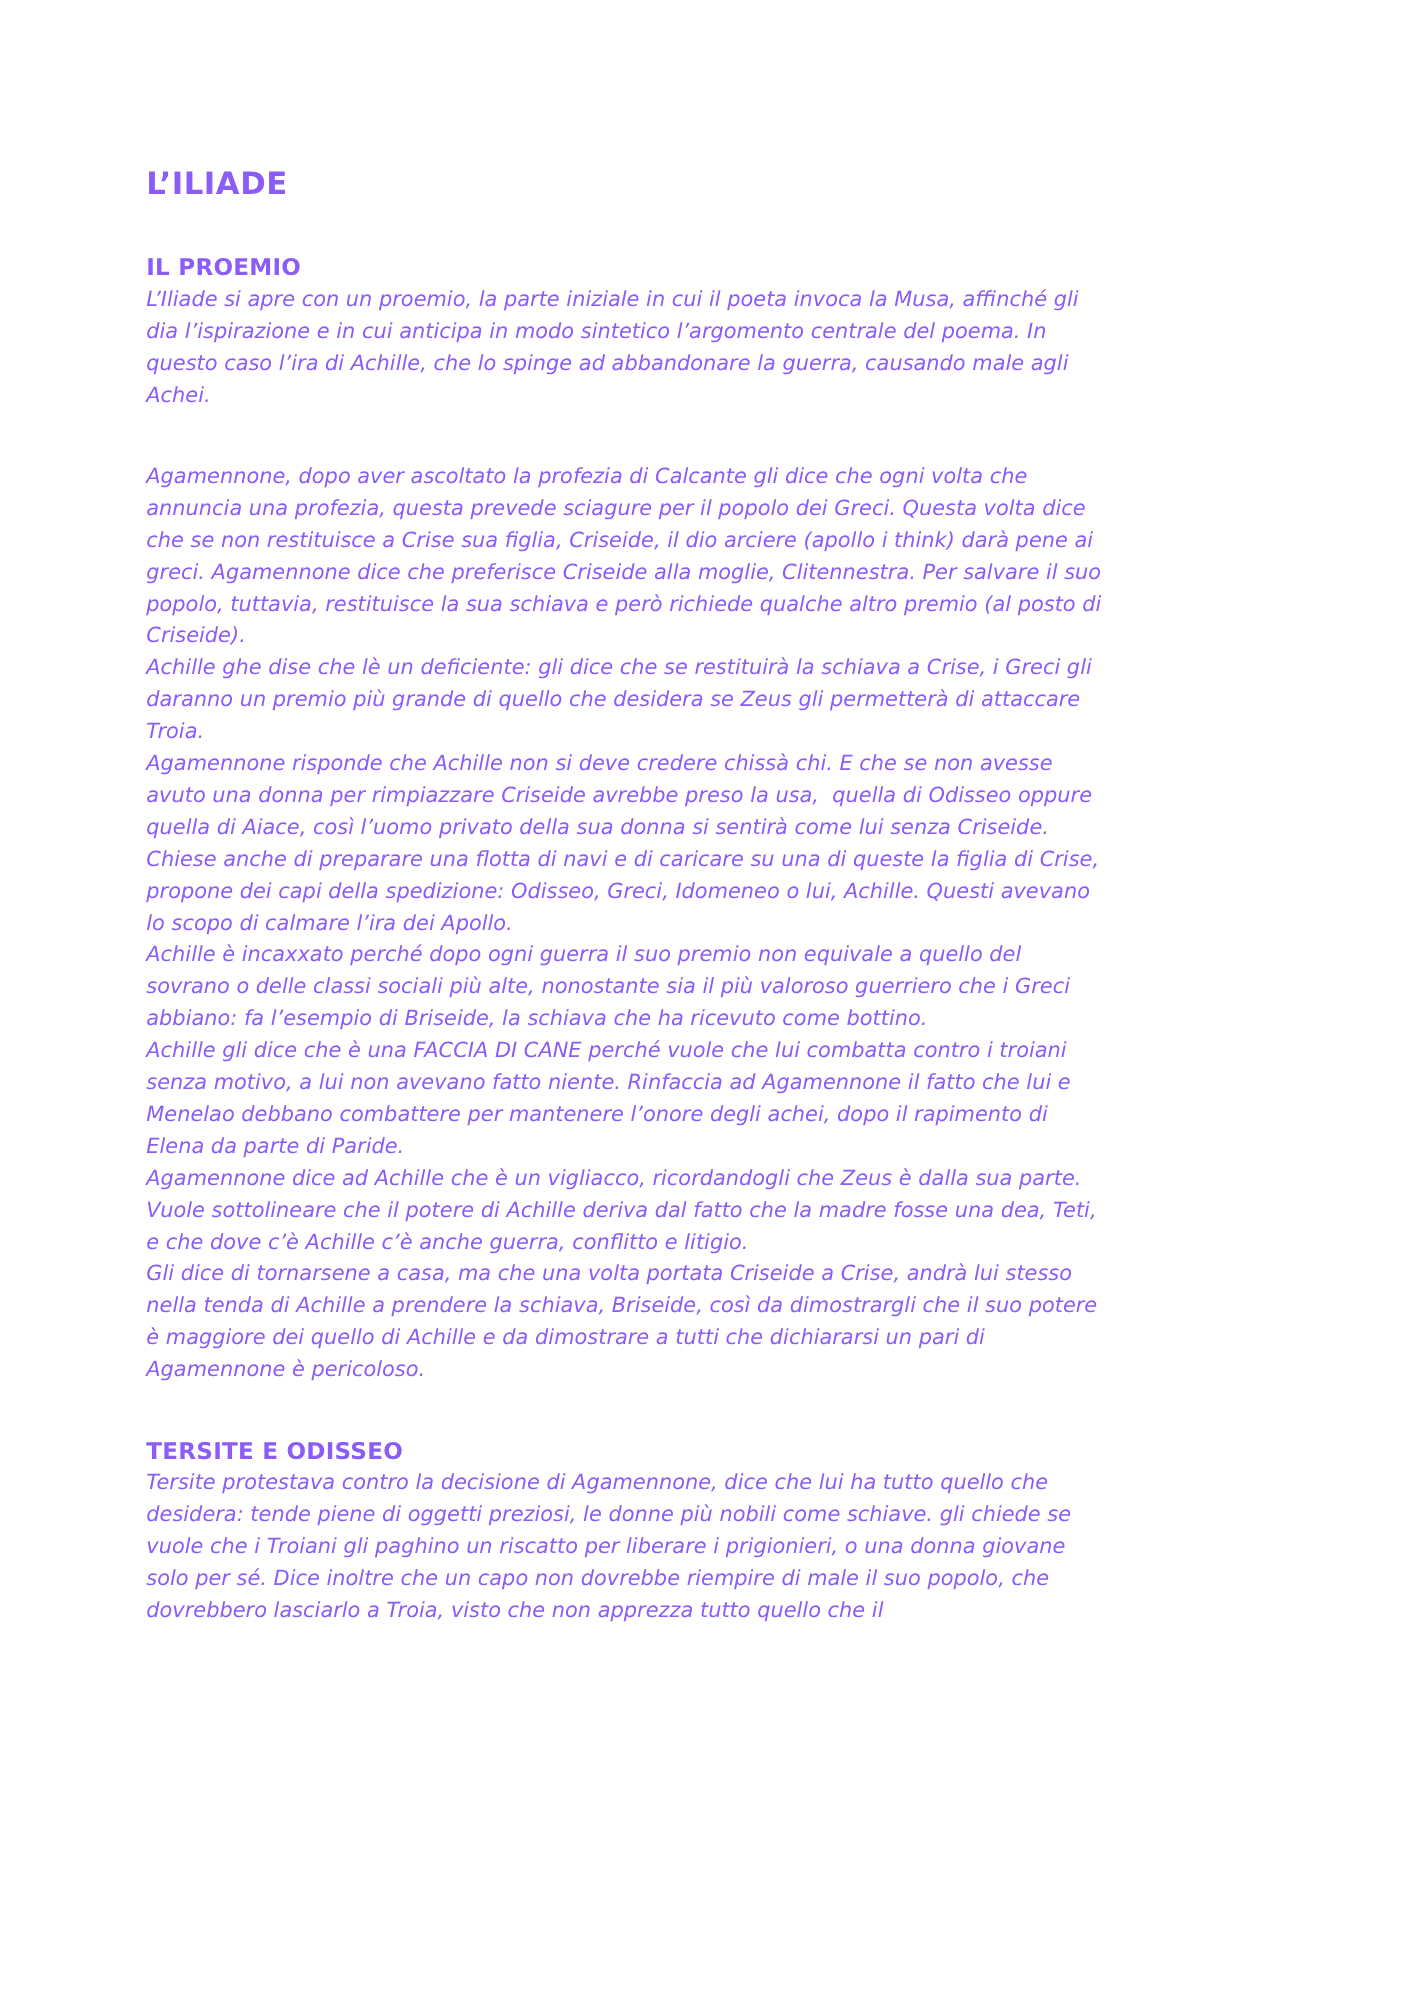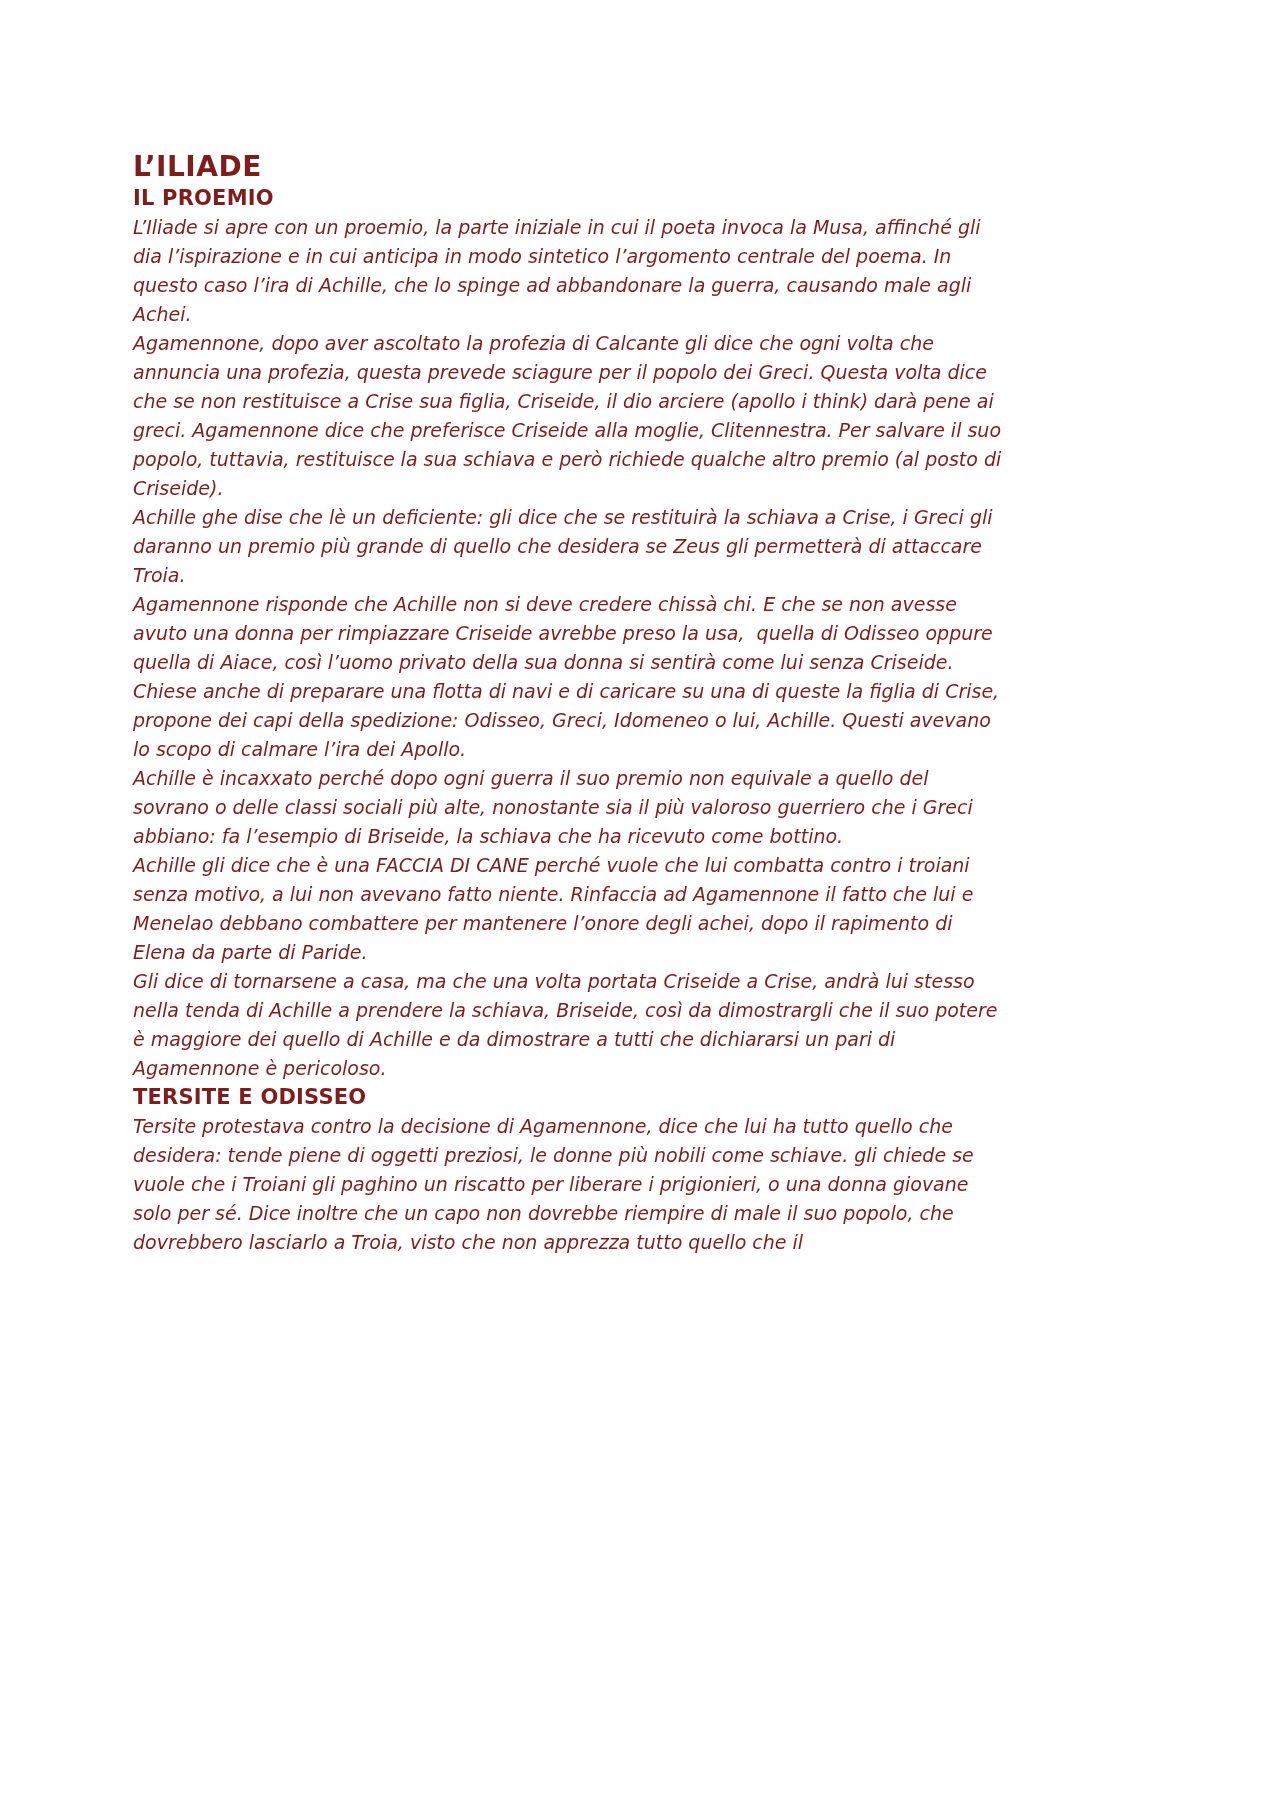--- a/index.html
+++ b/index.html
@@ -5,32 +5,33 @@
   html, body {
     margin: 0;
     padding: 0;
     background: #ffffff;
   }
   .page {
     width: 1280px;
     min-height: 1808px;
     box-sizing: border-box;
     background: #ffffff;
-    color: #7f1d1d;
+    color: #8b5cf6;
     padding: 150px 272px 80px 133px;
     font-family: "DejaVu Sans", sans-serif;
   }
   .doc-title {
     font-size: 28px;
     line-height: 34px;
     font-weight: bold;
     margin: 0;
     letter-spacing: 0.5px;
   }
   .doc-section {
+    margin-top: 45px;
   }
   .section-heading {
     font-size: 21px;
     line-height: 29px;
     font-weight: bold;
     margin: 0;
     letter-spacing: 0.2px;
   }
   .para {
     font-size: 19px;
@@ -51,20 +52,21 @@
   <p class="para">L’Iliade si apre con un proemio, la parte iniziale in cui il poeta invoca la Musa, affinché gli dia l’ispirazione e in cui anticipa in modo sintetico l’argomento centrale del poema. In questo caso l’ira di Achille, che lo spinge ad abbandonare la guerra, causando male agli Achei.</p>
       </section>
 
   <section class="doc-section">
   <p class="para">Agamennone, dopo aver ascoltato la profezia di Calcante gli dice che ogni volta che annuncia una profezia, questa prevede sciagure per il popolo dei Greci. Questa volta dice che se non restituisce a Crise sua figlia, Criseide, il dio arciere (apollo i think) darà pene ai greci. Agamennone dice che preferisce Criseide alla moglie, Clitennestra. Per salvare il suo popolo, tuttavia, restituisce la sua schiava e però richiede qualche altro premio (al posto di Criseide).</p>
         <p class="para">Achille ghe dise che lè un deficiente: gli dice che se restituirà la schiava a Crise, i Greci gli daranno un premio più grande di quello che desidera se Zeus gli permetterà di attaccare Troia.</p>
         <p class="para">Agamennone risponde che Achille non si deve credere chissà chi. E che se non avesse avuto una donna per rimpiazzare Criseide avrebbe preso la usa,  quella di Odisseo oppure quella di Aiace, così l’uomo privato della sua donna si sentirà come lui senza Criseide.</p>
         <p class="para">Chiese anche di preparare una flotta di navi e di caricare su una di queste la figlia di Crise, propone dei capi della spedizione: Odisseo, Greci, Idomeneo o lui, Achille. Questi avevano lo scopo di calmare l’ira dei Apollo.</p>
         <p class="para">Achille è incaxxato perché dopo ogni guerra il suo premio non equivale a quello del sovrano o delle classi sociali più alte, nonostante sia il più valoroso guerriero che i Greci abbiano: fa l’esempio di Briseide, la schiava che ha ricevuto come bottino.</p>
         <p class="para">Achille gli dice che è una FACCIA DI CANE perché vuole che lui combatta contro i troiani senza motivo, a lui non avevano fatto niente. Rinfaccia ad Agamennone il fatto che lui e Menelao debbano combattere per mantenere l’onore degli achei, dopo il rapimento di Elena da parte di Paride.</p>
+        <p class="para">Agamennone dice ad Achille che è un vigliacco, ricordandogli che Zeus è dalla sua parte. Vuole sottolineare che il potere di Achille deriva dal fatto che la madre fosse una dea, Teti, e che dove c’è Achille c’è anche guerra, conflitto e litigio.</p>
         <p class="para">Gli dice di tornarsene a casa, ma che una volta portata Criseide a Crise, andrà lui stesso nella tenda di Achille a prendere la schiava, Briseide, così da dimostrargli che il suo potere è maggiore dei quello di Achille e da dimostrare a tutti che dichiararsi un pari di Agamennone è pericoloso.</p>
       </section>
 
   <section class="doc-section">
     <h2 class="section-heading">TERSITE E ODISSEO</h2>
   <p class="para">Tersite protestava contro la decisione di Agamennone, dice che lui ha tutto quello che desidera: tende piene di oggetti preziosi, le donne più nobili come schiave. gli chiede se vuole che i Troiani gli paghino un riscatto per liberare i prigionieri, o una donna giovane solo per sé. Dice inoltre che un capo non dovrebbe riempire di male il suo popolo, che dovrebbero lasciarlo a Troia, visto che non apprezza tutto quello che il</p>
       </section>
 </div>
 </div>
 

